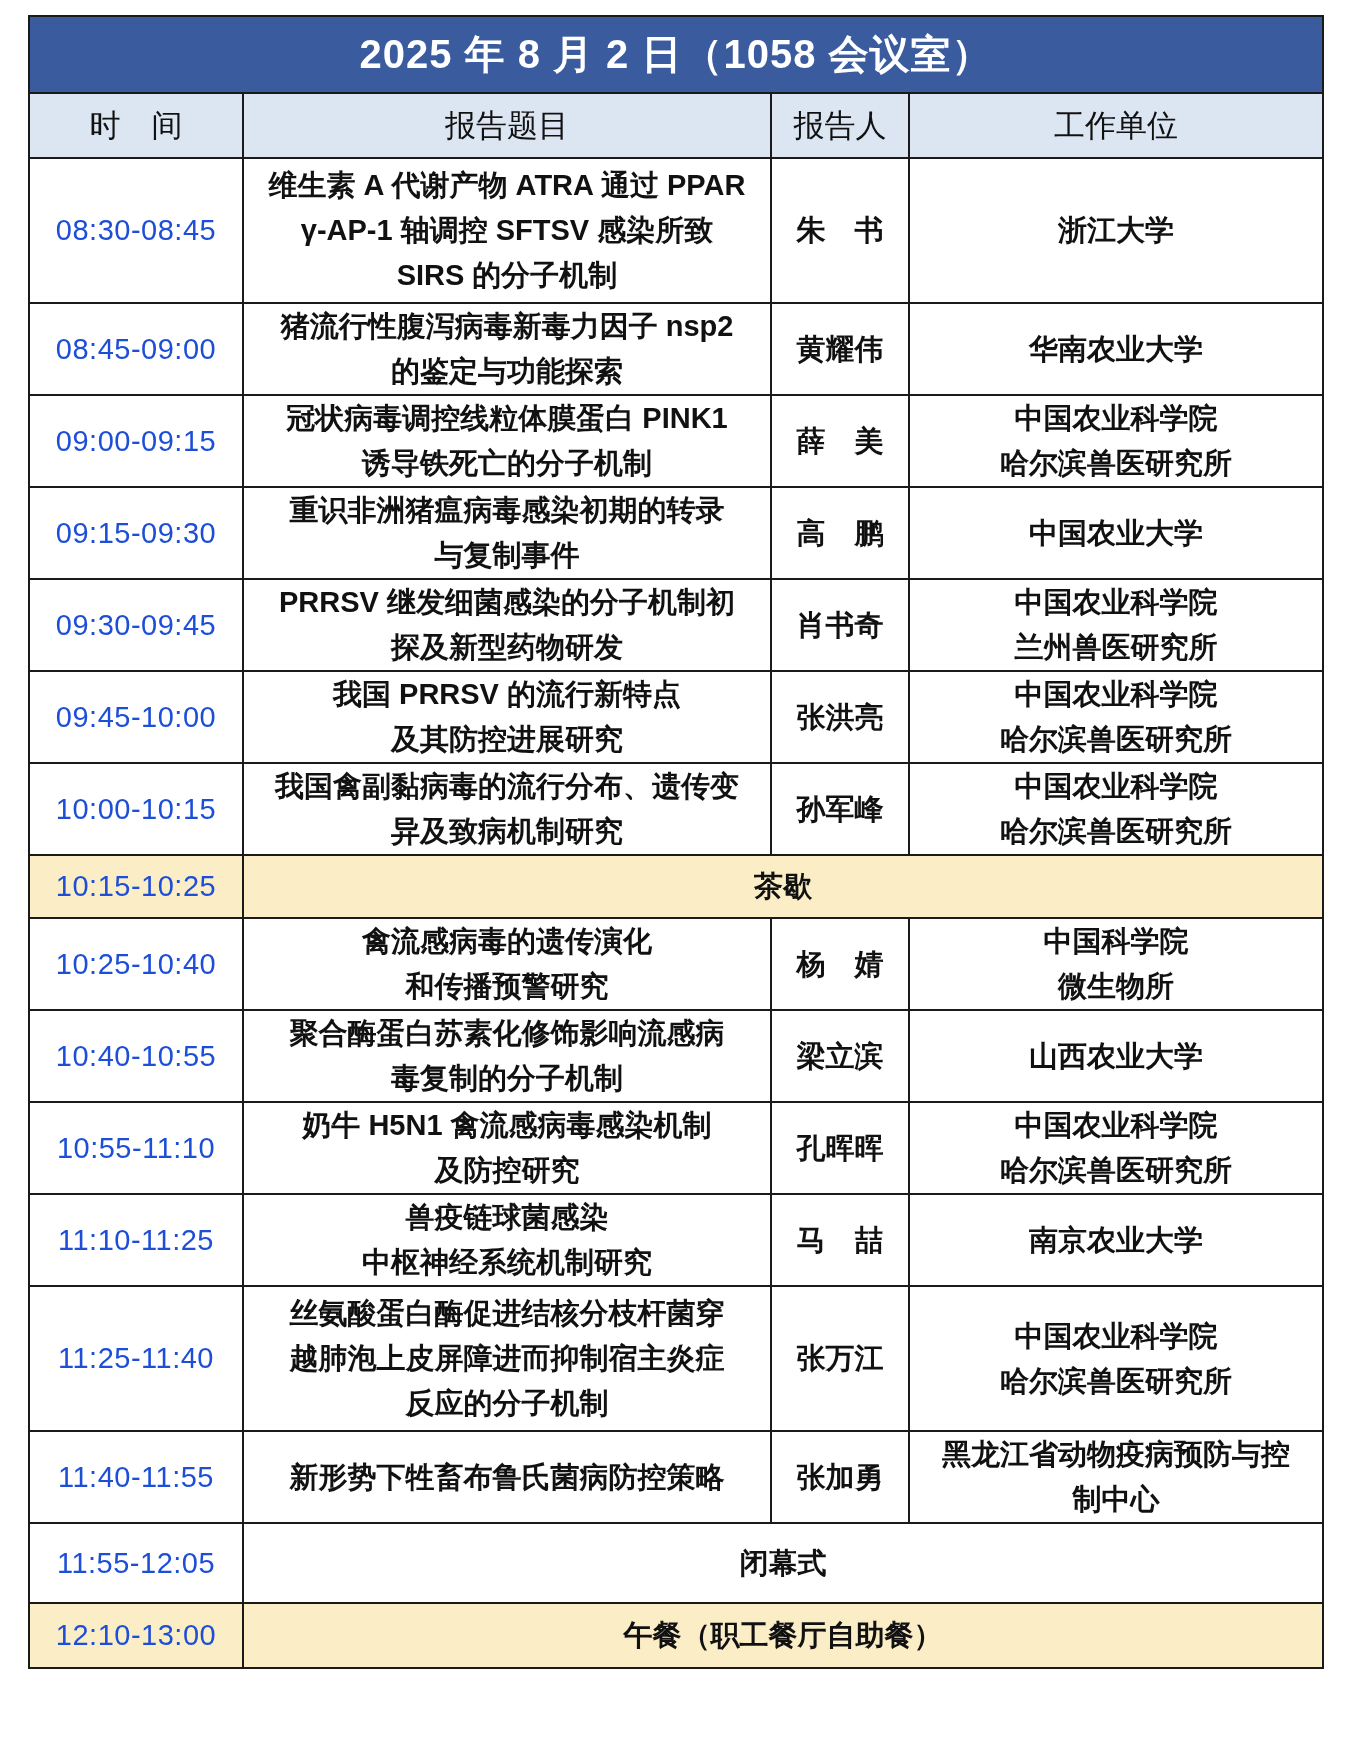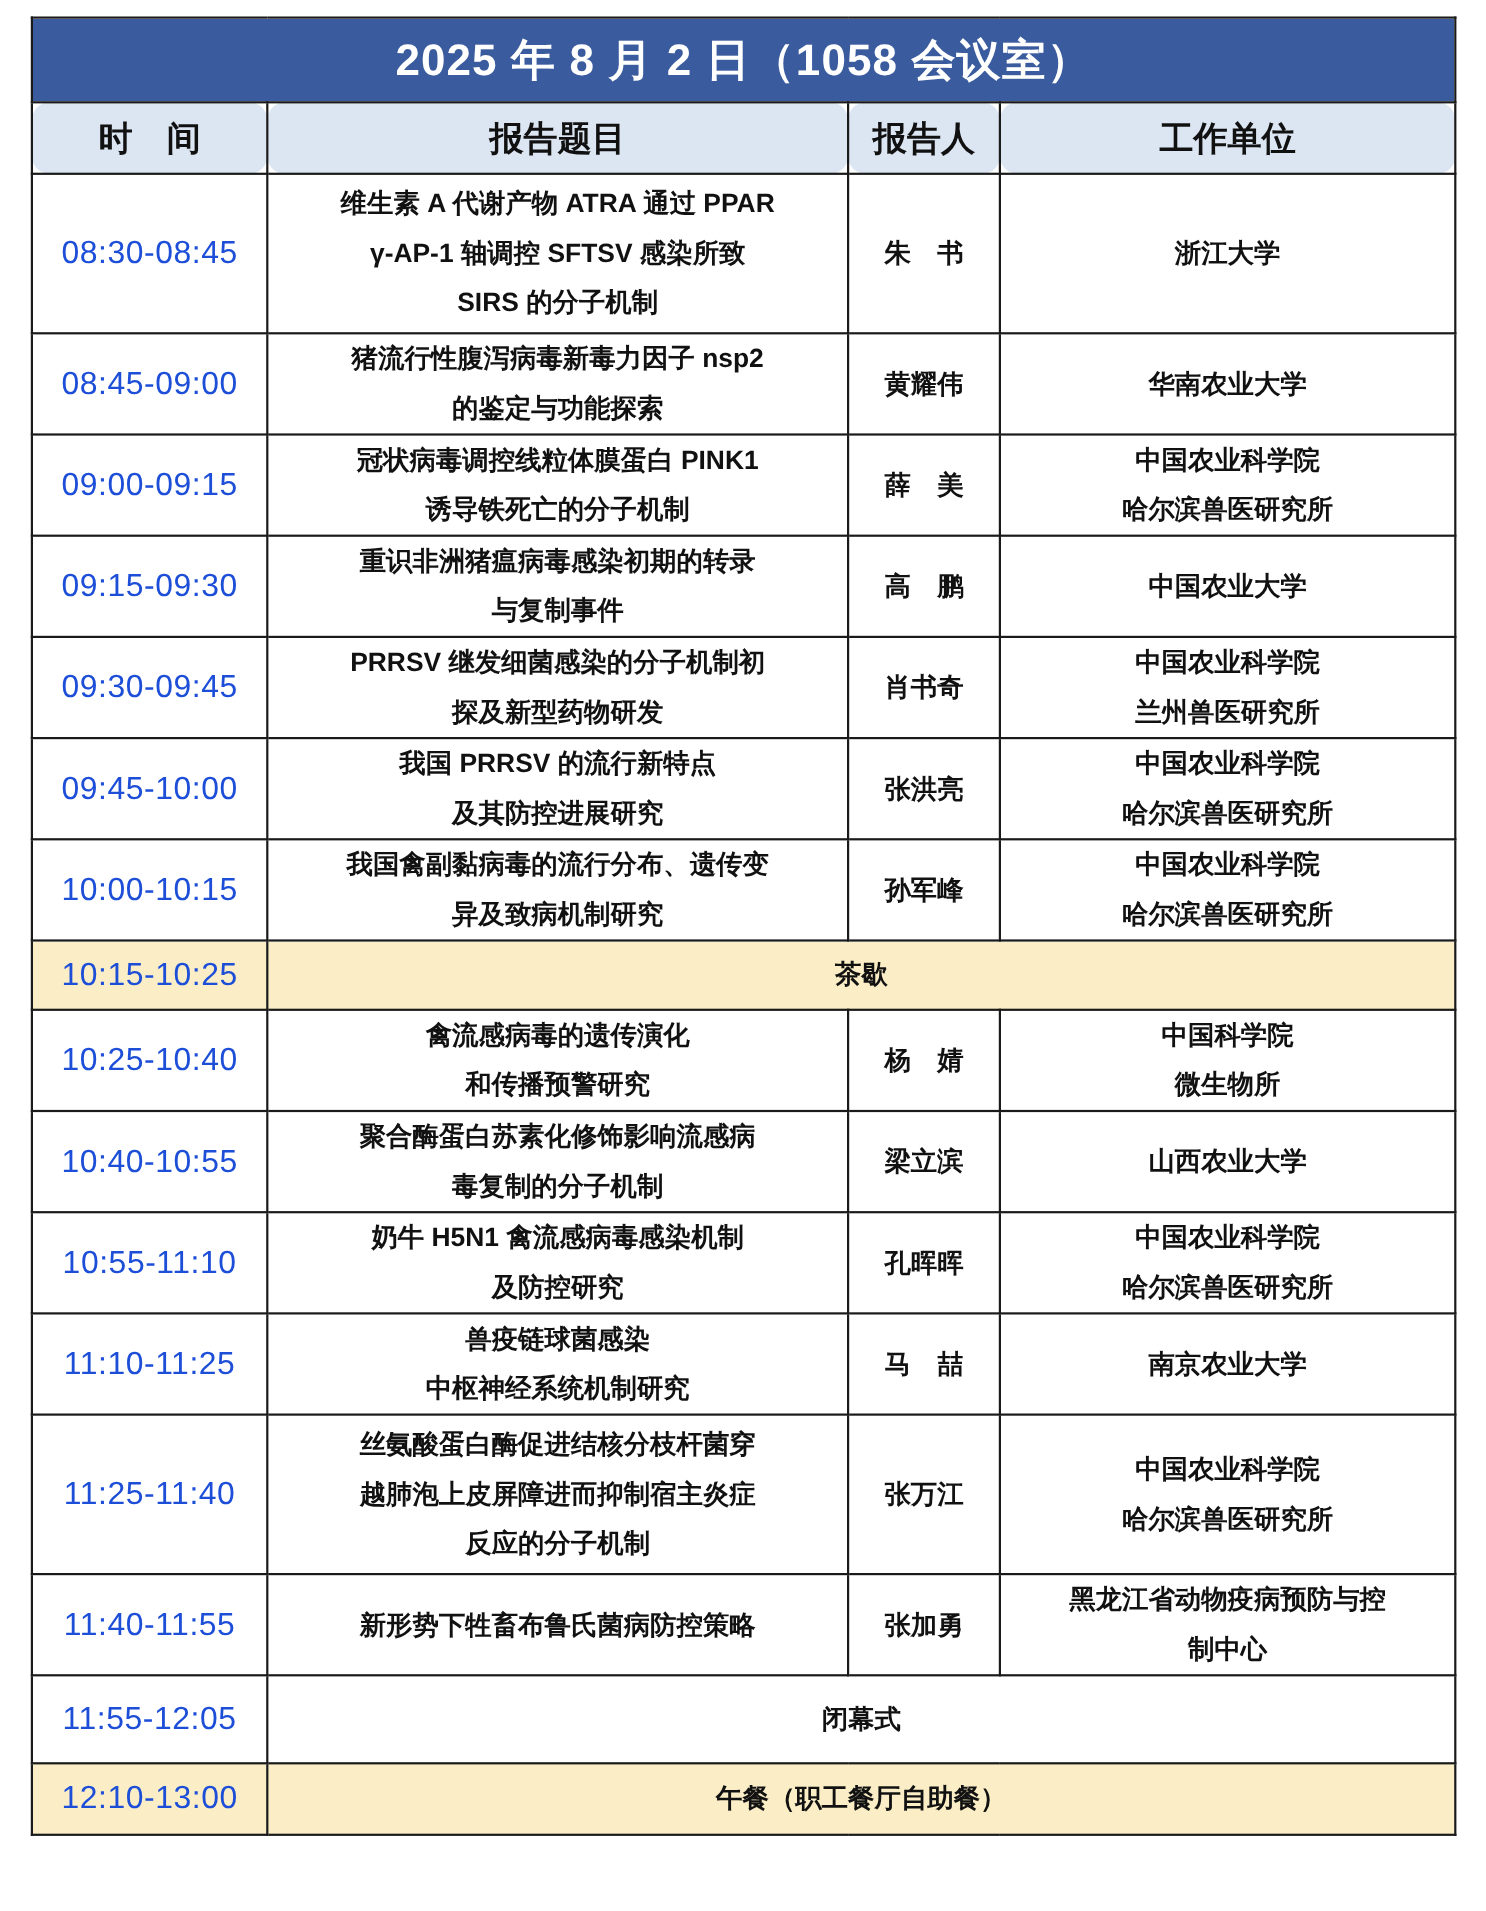--- a/index.html
+++ b/index.html
@@ -43,31 +43,30 @@
   .title-cell {
     background: var(--header-bg, #3a5b9e);
     color: var(--header-text, #ffffff);
     font-size: 40px;
     font-weight: 700;
     letter-spacing: 1px;
   }
   .head-row th {
     background: var(--subheader-bg, #dce6f2);
     font-size: 31px;
-    font-weight: 700;
-    border-radius: 16px;
+    font-weight: 400;
   }
   .cell.time {
     font-size: 29px;
     font-weight: 400;
     color: #1d4ed8;
     letter-spacing: 0.5px;
   }
   .cell.talk-title, .cell.speaker, .cell.org, .cell.merged {
-    font-size: 24px;
+    font-size: 29px;
     font-weight: 700;
     line-height: 45px;
     white-space: pre-line;
   }
   tr.highlight td {
     background: var(--highlight-bg, #fbeec6);
   }
 </style>
 </head>
 <body>

